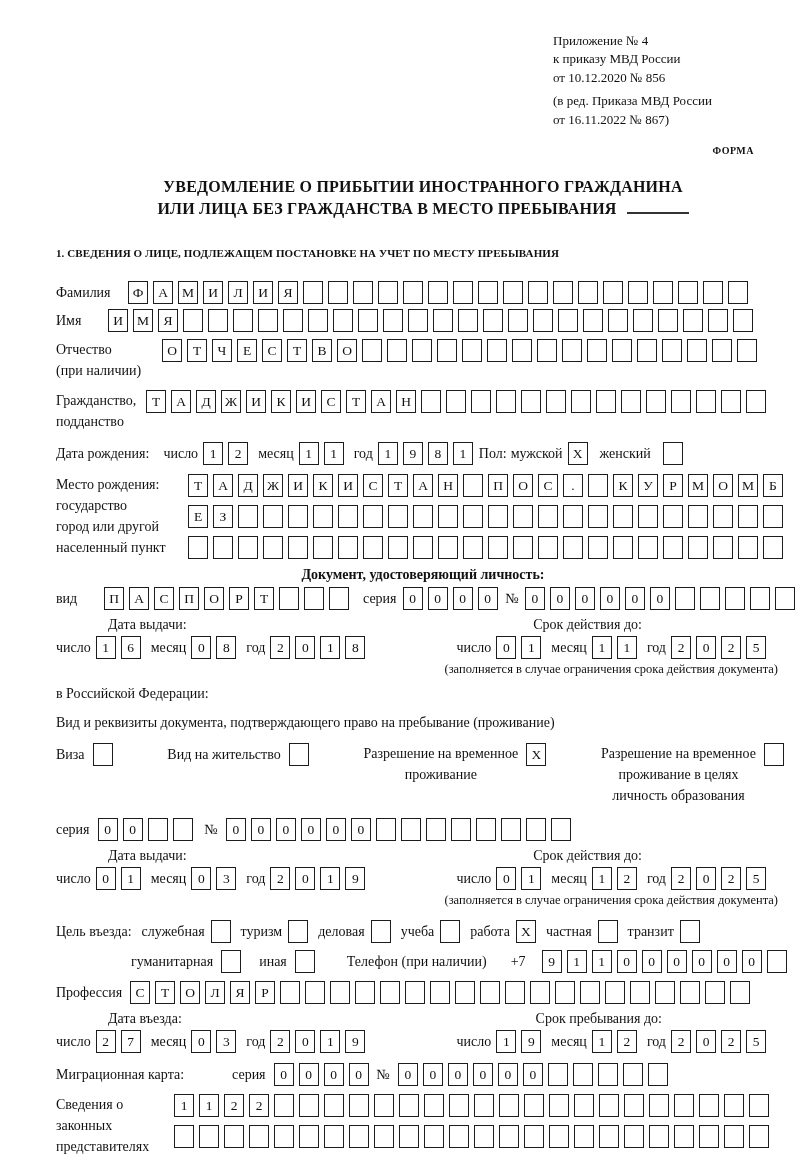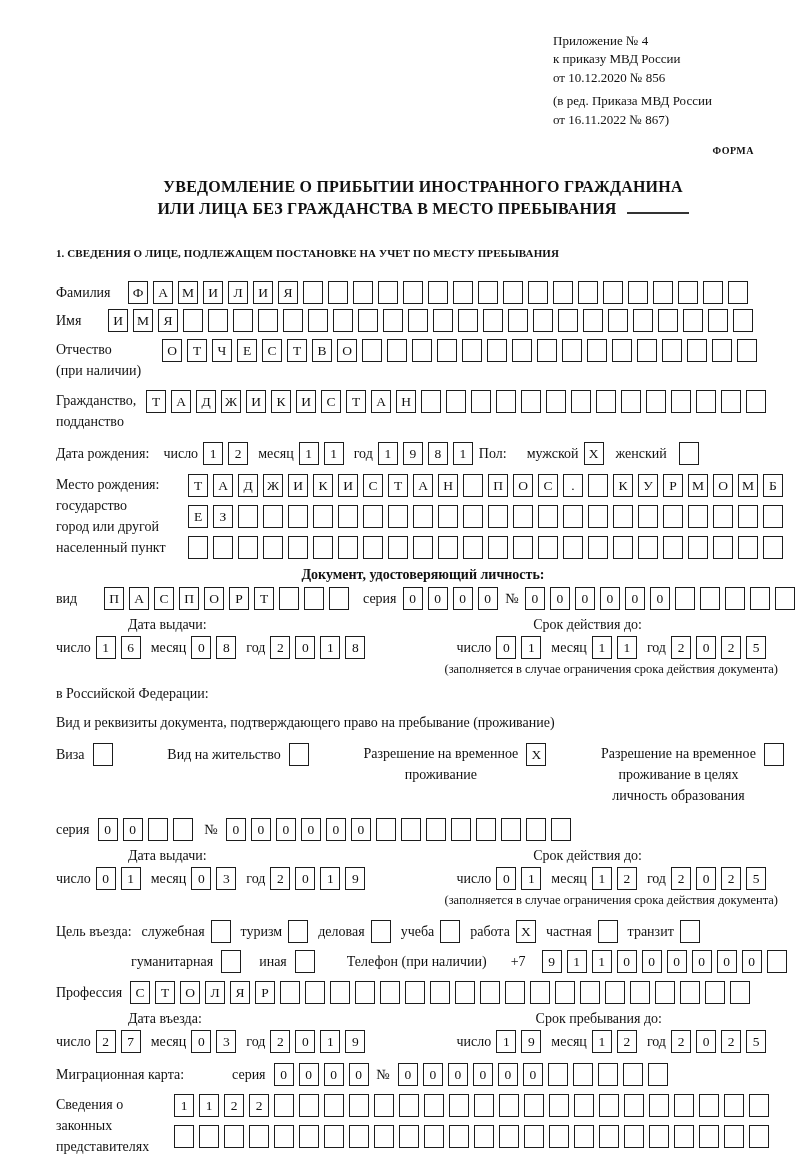--- a/index.html
+++ b/index.html
@@ -40,21 +40,21 @@
   .w-fam { width:72px; } .w-imya { width:52px; } .w-otch { width:106px; }
   .w-grazh { width:90px; } .w-birth { width:132px; } .w-kind { width:48px; }
   .w-prof { width:74px; } .w-reps { width:118px; }
   
   .dg { display:flex; align-items:center;text-align:center; }
   .dg .sub { margin-right:5px; }
   .dg .cells { margin-right:10px; }
   .dg .cells:last-child { margin-right:0; }
   
   .two-head { display:flex; font-size:14px; margin-top:7px; }
-  .two-head .h1 { margin-left:72px; }
+  .two-head .h1 { margin-left:52px; }
   .two-head .h2 { margin-left:auto; margin-right:148px; }
   .two-dates { display:flex; margin-top:3px; align-items:center; }
   .two-dates .g2 { margin-left:auto; margin-right:24px; }
   .note { font-size:12.5px; text-align:right; margin-top:3px; padding-right:12px; }
   .doc-heading { text-align:center; font-weight:bold; font-size:14px; margin-top:8px; }
   .para { font-size:14px; margin-top:7px; line-height:20px; }
   
   .opt { display:flex; align-items:flex-start; gap:8px; }
   .opt .sub { line-height:23px; }
   .optlines { display:flex; flex-direction:column; text-align:center; font-size:14px; line-height:21px; }
@@ -235,21 +235,21 @@
         </span>
       <span class="sub">год</span>
       <span class="cells">
           <span class="cell">1</span>
           <span class="cell">9</span>
           <span class="cell">8</span>
           <span class="cell">1</span>
         </span>
     </span>
     <span class="sub" style="margin-left:6px">Пол:</span>
-    <span class="sub" style="margin-left:20px">мужской</span>
+    <span class="sub" style="margin-left:4px">мужской</span>
     <span class="cells" style="margin-left:5px">
         <span class="cell">X</span>
       </span>
     <span class="sub" style="margin-left:12px">женский</span>
     <span class="cells" style="margin-left:12px">
         <span class="cell"></span>
       </span>
   </div>
 
   <div class="row top" style="margin-top:9px">

